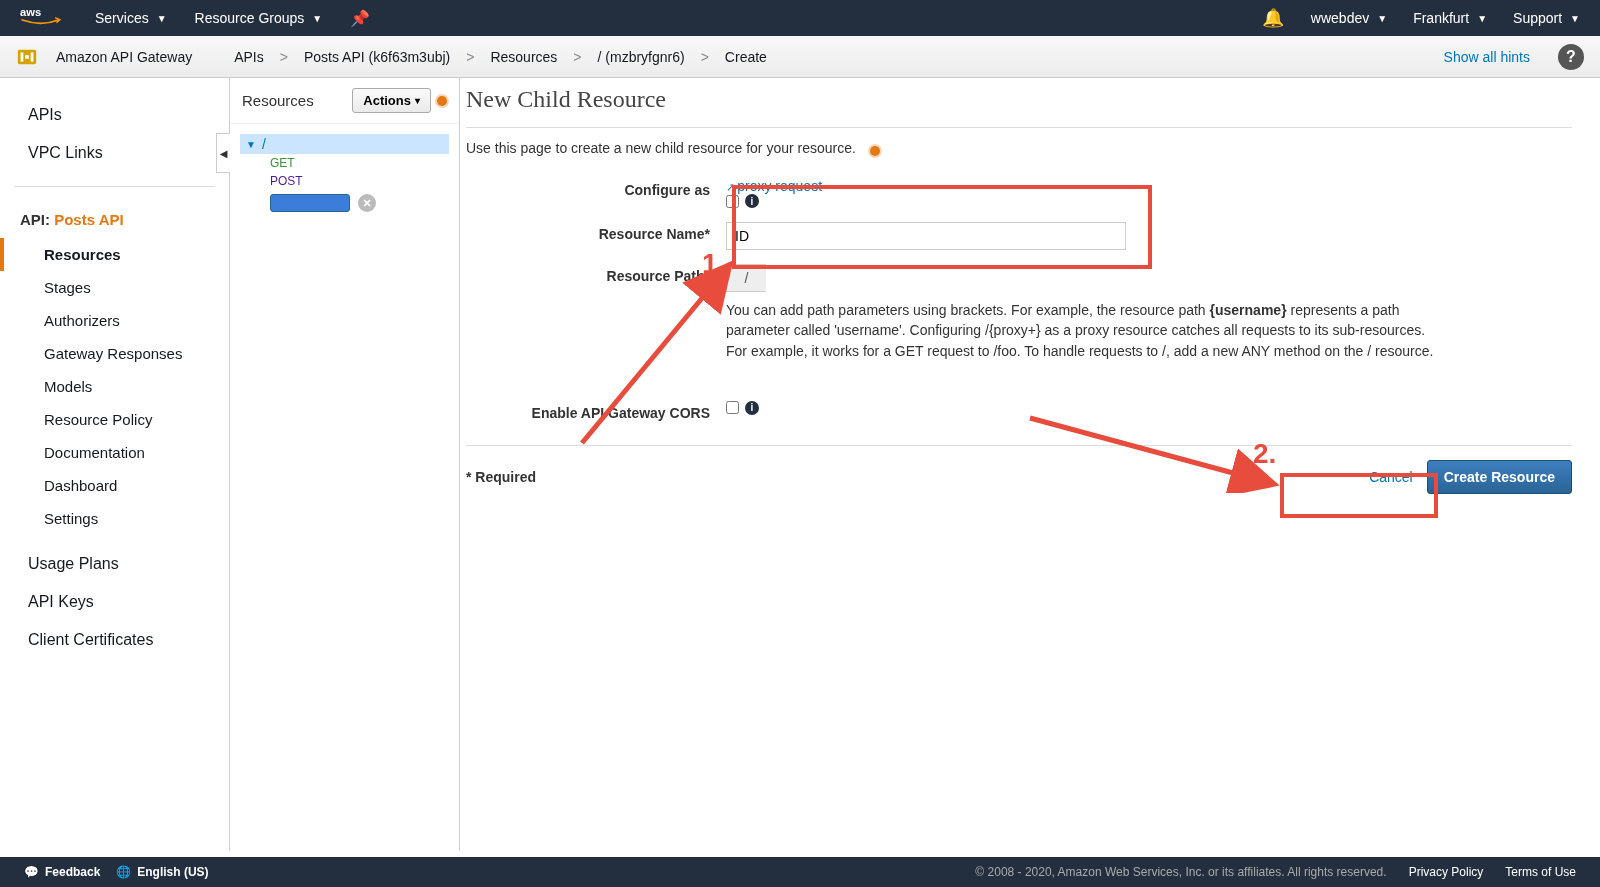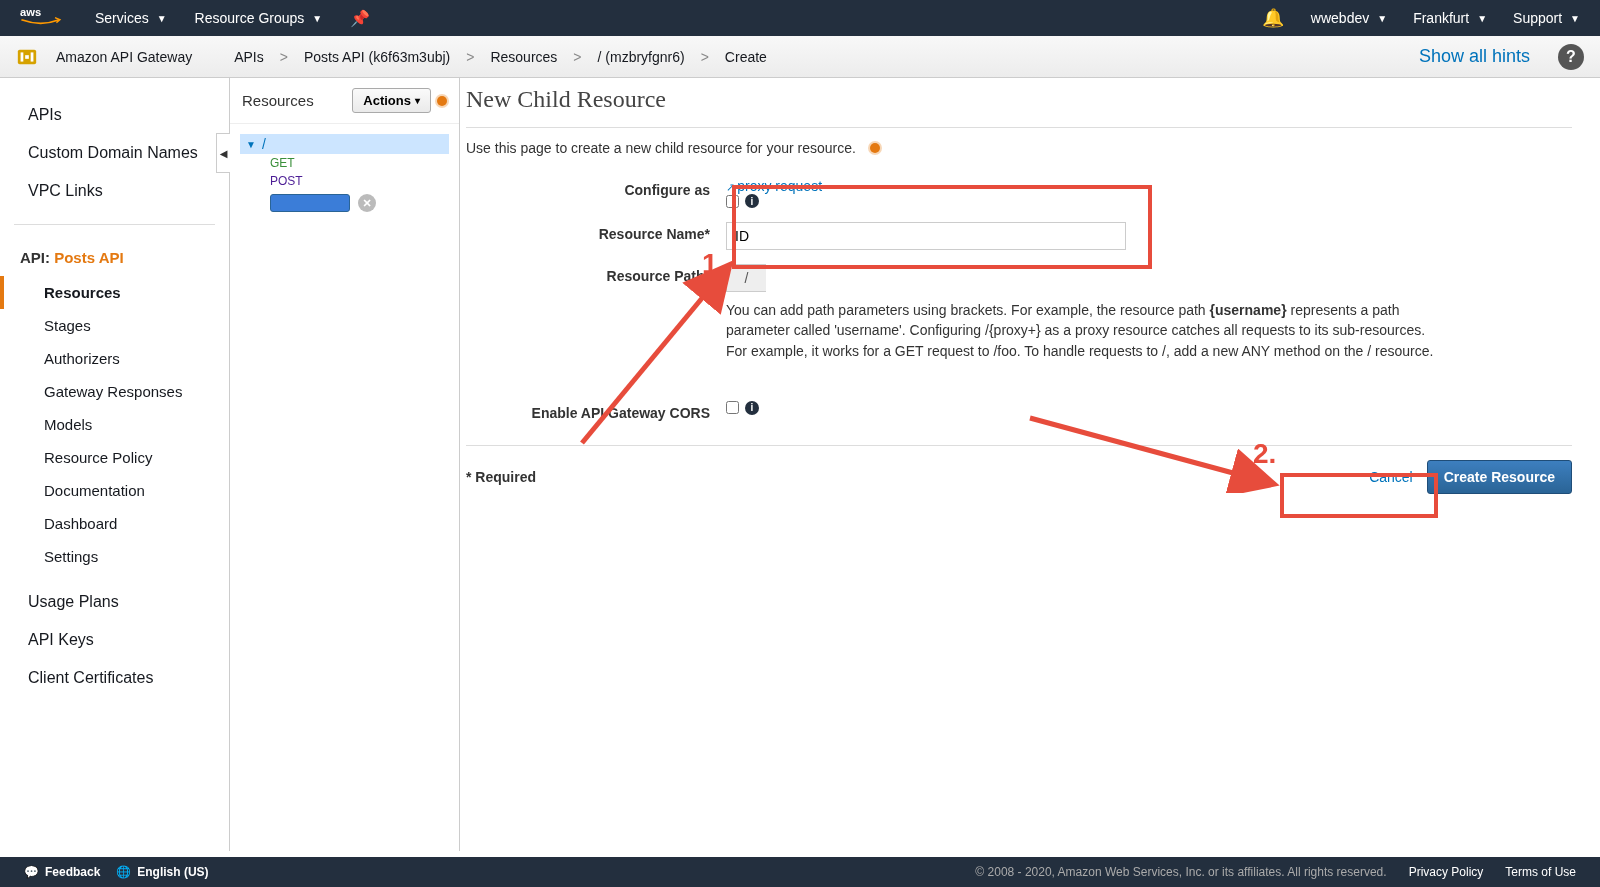--- a/index.html
+++ b/index.html
@@ -15,21 +15,21 @@
 .pin-icon { color: #fff; font-size: 16px; }
 .top-right { margin-left: auto; display: flex; align-items: center; gap: 26px; }
 .bell-icon { font-size: 18px; }
 
 
 .crumb-bar { background: linear-gradient(#f8f8f8,#ececec); border-bottom: 1px solid #ccc; height: 42px; display: flex; align-items: center; padding: 0 16px; }
 .crumb-icon { width: 22px; height: 22px; margin-right: 12px; }
 .crumb-link { color: #16191f; font-size: 14px; padding: 0 6px; }
 .crumb-sep { color: #888; padding: 0 10px; }
 .crumb-right { margin-left: auto; display: flex; align-items: center; gap: 18px; }
-.crumb-hints { color: #0073bb; font-size: 18px; cursor: pointer; padding: 0 10px; }
+.crumb-hints { color: #0073bb; font-size: 14px; cursor: pointer; padding: 0 10px; }
 .help-circle { width: 26px; height: 26px; border-radius: 50%; background: #555; color: #fff; display: flex; align-items: center; justify-content: center; font-weight: bold; font-size: 16px; }
 
 
 .main { display: flex; height: calc(100% - 84px - 30px); }
 .sidebar { width: 230px; border-right: 1px solid #ccc; padding: 18px 0; overflow-y: auto; }
 .sidebar-item { padding: 10px 28px; font-size: 16px; color: #16191f; cursor: pointer; }
 .sidebar-divider { border: none; border-top: 1px solid #ddd; margin: 14px 14px; }
 .sidebar-api-label { padding: 10px 20px; font-size: 15px; font-weight: 600; }
 .sidebar-api-label .api-name { color: #e47911; }
 .sidebar-sub { padding: 8px 20px 8px 44px; font-size: 15px; color: #16191f; cursor: pointer; }
@@ -48,21 +48,21 @@
 .tree-method { padding: 2px 6px 2px 30px; font-size: 12px; }
 .tree-method.get { color: #3a8f3a; }
 .tree-method.post { color: #4c1d95; }
 .tree-select-row { display: flex; align-items: center; gap: 8px; padding: 4px 6px 4px 30px; }
 .tree-select { width: 80px; height: 18px; border: 1px solid #2a6496; border-radius: 3px; background: #3b7dd8; }
 .tree-close { width: 18px; height: 18px; border-radius: 50%; background: #bbb; color: #fff; display: flex; align-items: center; justify-content: center; font-size: 11px; font-weight: bold; cursor: pointer; }
 
 
 .content { flex: 1; padding: 6px 28px 28px 6px; overflow-y: auto; position: relative; }
 .page-title { font-size: 24px; font-weight: 400; font-family: Georgia, serif; color: #444; margin-bottom: 14px; padding-top: 2px; }
-.page-desc { font-size: 14px; color: #333; margin-bottom: 22px; display: flex; align-items: center; gap: 14px; }
+.page-desc { font-size: 14px; color: #333; margin-bottom: 22px; display: flex; align-items: flex-end; gap: 14px; }
 .dot-small { width: 10px; height: 10px; border-radius: 50%; background: #e47911; box-shadow: 0 0 0 2px rgba(228,121,17,0.3); display: inline-block; }
 
 .form-row { display: flex; align-items: flex-start; margin-bottom: 14px; }
 .form-label { width: 260px; text-align: right; font-weight: 600; font-size: 14px; padding-right: 16px; padding-top: 4px; }
 .form-field { flex: 1; max-width: 720px; }
 .form-link { color: #0073bb; }
 .ext-icon { font-size: 11px; margin-right: 2px; }
 .checkbox-row { display: flex; align-items: center; gap: 6px; }
 .info-icon { width: 14px; height: 14px; border-radius: 50%; background: #232f3e; color: #fff; font-size: 10px; font-weight: bold; display: inline-flex; align-items: center; justify-content: center; }
 .text-input { width: 400px; height: 28px; border: 1px solid #ccc; padding: 0 8px; font-size: 14px; }
@@ -152,21 +152,20 @@
   <span class="crumb-link">Create</span>
   <div class="crumb-right">
     <span class="crumb-hints">Show all hints</span>
     <div class="help-circle">?</div>
   </div>
 </div>
 
 <div class="main">
   <div class="sidebar">
     <div class="sidebar-item">APIs</div>
-    <div class="sidebar-item">Custom Domain Names</div>
     <div class="sidebar-item">VPC Links</div>
     <hr class="sidebar-divider">
     <div class="sidebar-api-label"><span>API:</span> <span class="api-name">Posts API</span></div>
     <div class="sidebar-sub active">Resources</div>
     <div class="sidebar-sub">Stages</div>
     <div class="sidebar-sub">Authorizers</div>
     <div class="sidebar-sub">Gateway Responses</div>
     <div class="sidebar-sub">Models</div>
     <div class="sidebar-sub">Resource Policy</div>
     <div class="sidebar-sub">Documentation</div>

